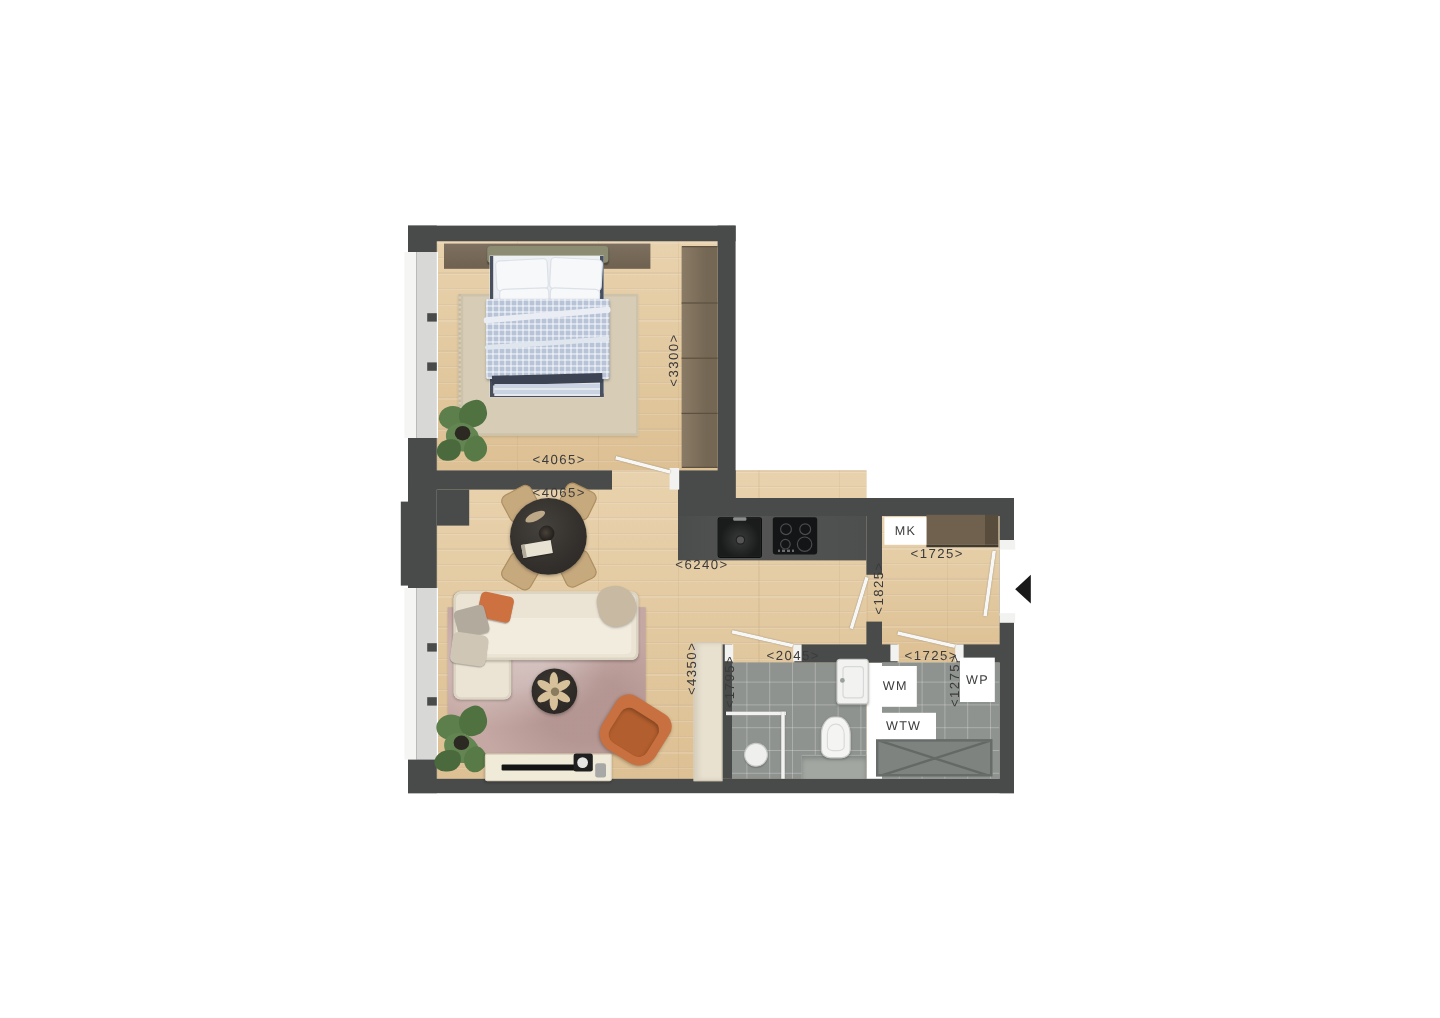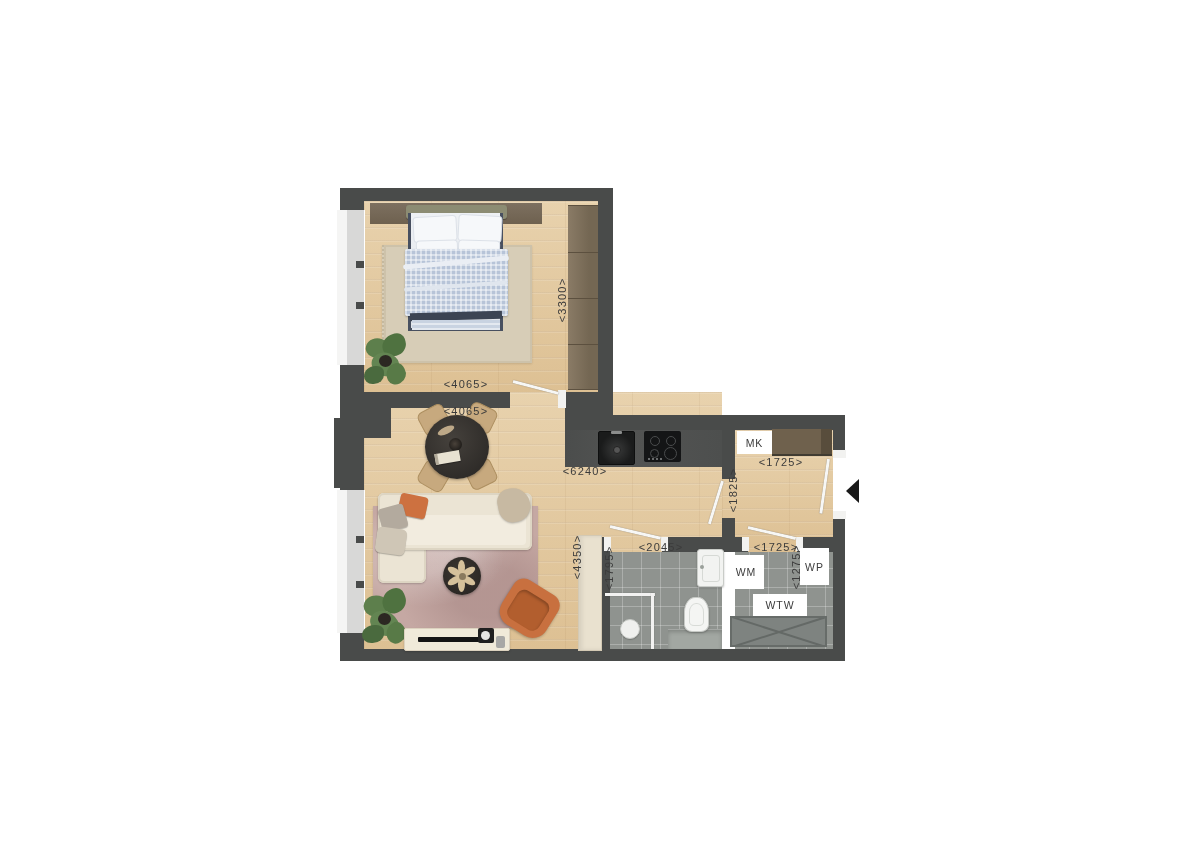--- a/index.html
+++ b/index.html
@@ -208,21 +208,21 @@
 
   <div class="wbox" style="left:737px;top:431px;width:35px;height:23px;">
       <span>MK</span>
     </div>
   <div class="wbox" style="left:728px;top:555px;width:36px;height:34px;">
       <span>WM</span>
     </div>
   <div class="wbox" style="left:800px;top:548px;width:29px;height:37px;">
       <span>WP</span>
     </div>
-  <div class="wbox" style="left:753px;top:594px;width:54px;height:22px;">
+  <div class="wbox" style="left:726px;top:594px;width:54px;height:22px;">
       <span>WTW</span>
     </div>
 
   <div class="dim" style="left:421px;top:377px;">&lt;4065&gt;</div>
   <div class="dim" style="left:421px;top:404px;">&lt;4065&gt;</div>
   <div class="dim v" style="left:517px;top:293px;">&lt;3300&gt;</div>
   <div class="dim" style="left:540px;top:464px;">&lt;6240&gt;</div>
   <div class="dim v" style="left:688px;top:483px;">&lt;1825&gt;</div>
   <div class="dim" style="left:736px;top:455px;">&lt;1725&gt;</div>
   <div class="dim v" style="left:532px;top:550px;">&lt;4350&gt;</div>

